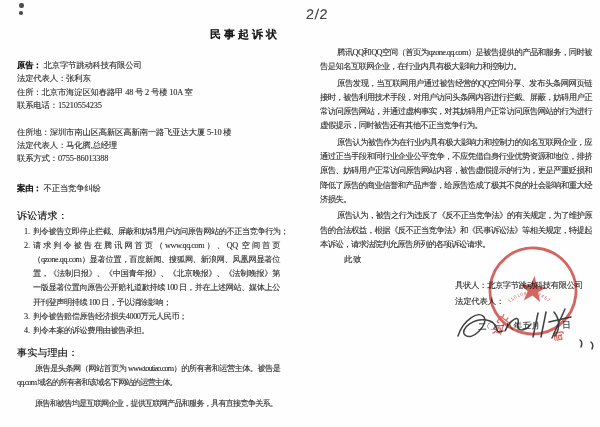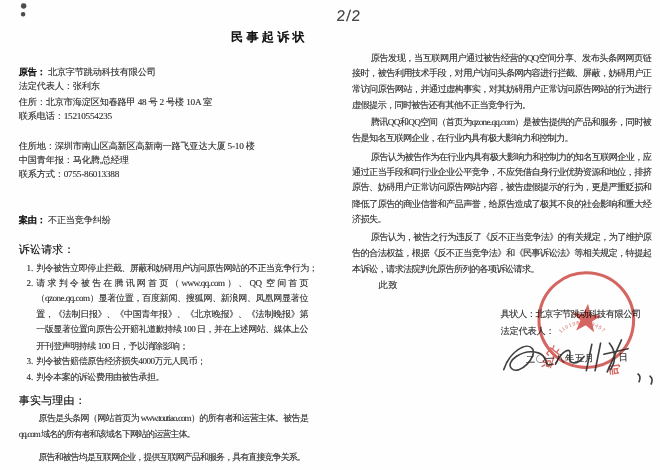--- a/index.html
+++ b/index.html
@@ -24,21 +24,21 @@
 
   
   .col-left{position:absolute;left:17px;top:28px;width:263px;}
   .doc-title{
     text-align:right;font-weight:bold;color:#161616;
     font-size:11px;letter-spacing:3px;line-height:13px;margin-bottom:18px;
   }
   .hline{font-size:8.4px;letter-spacing:-0.2px;line-height:13.4px;white-space:nowrap;}
   .lbl{font-weight:bold;color:#151515;margin-right:2px;text-align:center;}
   .blk2{margin-top:13px;}
-  .cause-line{margin-top:28px;}
+  .cause-line{margin-top:16px;}
   .sec-heading{
     margin-top:14px;font-weight:normal;color:#151515;
     font-size:10px;line-height:13.4px;letter-spacing:.2px;
   }
   .claims{margin:2px 0 0 0;padding:0;list-style:none;}
   .claims li{
     position:relative;padding-left:16px;
     font-size:8.2px;letter-spacing:-0.45px;line-height:14.2px;
     text-align:justify;
   }
@@ -90,21 +90,21 @@
       <div class="hline">
         <span class="lbl">原告：</span><span>北京字节跳动科技有限公司</span>
       </div>
       <div class="hline">法定代表人：张利东</div>
       <div class="hline">住所：北京市海淀区知春路甲 48 号 2 号楼 10A 室</div>
       <div class="hline">联系电话：15210554235</div>
     </div>
 
     <div class="blk2">
       <div class="hline">住所地：深圳市南山区高新区高新南一路飞亚达大厦 5-10 楼</div>
-      <div class="hline">中国青年报：马化腾,总经理</div>
+      <div class="hline">法定代表人：马化腾,总经理</div>
       <div class="hline">联系方式：0755-86013388</div>
     </div>
 
     <div class="hline cause-line">
       <span class="lbl">案由：</span><span>不正当竞争纠纷</span>
     </div>
 
     <div class="sec-heading">诉讼请求：</div>
     <ol class="claims">
       <li class="one-line"><span class="num">1.</span><span>判令被告立即停止拦截、屏蔽和妨碍用户访问原告网站的不正当竞争行为；</span></li>
@@ -112,22 +112,22 @@
       <li class="one-line"><span class="num">3.</span><span>判令被告赔偿原告经济损失4000万元人民币；</span></li>
       <li class="one-line"><span class="num">4.</span><span>判令本案的诉讼费用由被告承担。</span></li>
     </ol>
 
     <div class="sec-heading facts-heading">事实与理由：</div>
     <p class="fact f1">原告是头条网（网站首页为 www.toutiao.com）的所有者和运营主体。被告是 qq.com 域名的所有者和该域名下网站的运营主体。</p>
     <p class="fact f2">原告和被告均是互联网企业，提供互联网产品和服务，具有直接竞争关系。</p>
   </div>
 
   <div class="col-right txt">
+    <p class="rp">腾讯QQ和QQ空间（首页为qzone.qq.com）是被告提供的产品和服务，同时被告是知名互联网企业，在行业内具有极大影响力和控制力。</p>
     <p class="rp">原告发现，当互联网用户通过被告经营的QQ空间分享、发布头条网网页链接时，被告利用技术手段，对用户访问头条网内容进行拦截、屏蔽，妨碍用户正常访问原告网站，并通过虚构事实，对其妨碍用户正常访问原告网站的行为进行虚假提示，同时被告还有其他不正当竞争行为。</p>
-    <p class="rp">腾讯QQ和QQ空间（首页为qzone.qq.com）是被告提供的产品和服务，同时被告是知名互联网企业，在行业内具有极大影响力和控制力。</p>
     <p class="rp">原告认为被告作为在行业内具有极大影响力和控制力的知名互联网企业，应通过正当手段和同行业企业公平竞争，不应凭借自身行业优势资源和地位，排挤原告、妨碍用户正常访问原告网站内容，被告虚假提示的行为，更是严重贬损和降低了原告的商业信誉和产品声誉，给原告造成了极其不良的社会影响和重大经济损失。</p>
     <p class="rp">原告认为，被告之行为违反了《反不正当竞争法》的有关规定，为了维护原告的合法权益，根据《反不正当竞争法》和《民事诉讼法》等相关规定，特提起本诉讼，请求法院判允原告所列的各项诉讼请求。</p>
 
     <div class="salute">此致</div>
 
     <div class="signer">具状人：北京字节跳动科技有限公司</div>
     <div class="legal-rep">法定代表人：</div>
     <div class="date-line">
       <span>二〇一八年五月</span><span class="date-suffix">日</span>
     </div>

